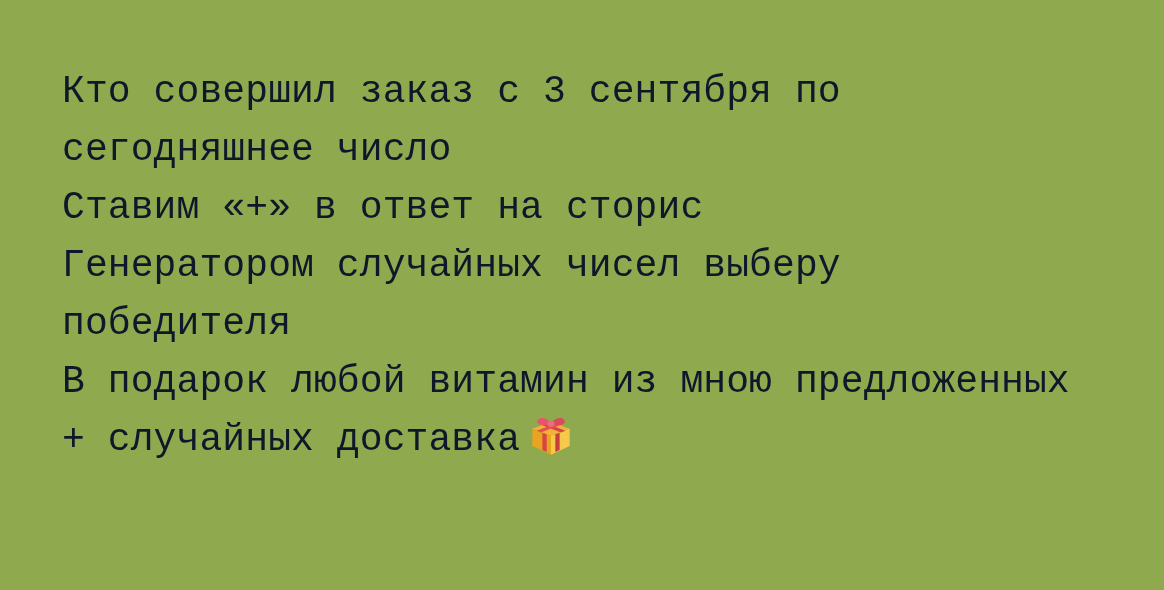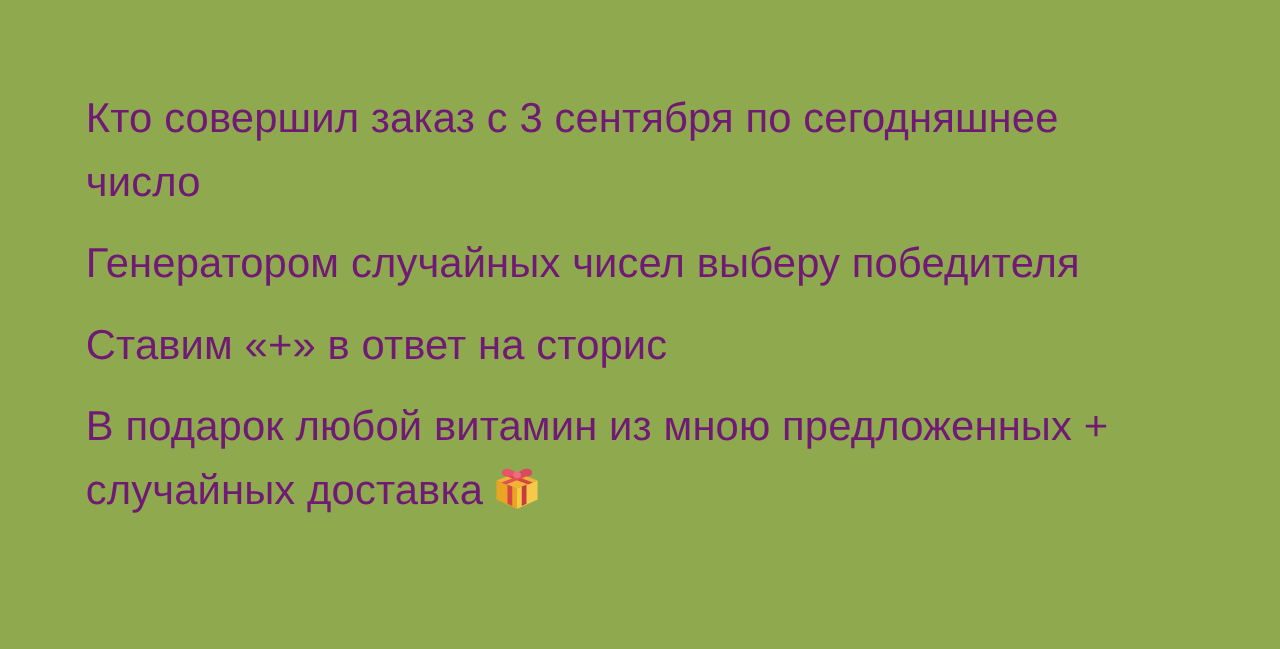--- a/index.html
+++ b/index.html
@@ -28,23 +28,24 @@
     color: #FFFFFF;
     font-size: 38px;
     line-height: 58px;
     font-weight: 400;
     letter-spacing: 0.1px;
     white-space: normal;
     word-wrap: break-word;
   }
   .caption-line {
     display: block;
-    margin: 16px;
+    margin: 0;
     padding: 0;
-    color: #701a75;
+    color: #0f172a;
+    font-family: Liberation Mono, monospace;
   }
   .gift-emoji {
     display: inline-block;
     width: 46px;
     height: 46px;
     vertical-align: -9px;
     margin-left: 8px;
     position: relative;
   }
   .gift-emoji svg {
@@ -55,23 +56,23 @@
 </style>
 </head>
 <body>
 
 <div id="story-canvas" style="background: rgb(143, 169, 79);">
 
   <div id="caption-block" style="color: rgb(255, 255, 255);">
 
     <span class="caption-line">Кто совершил заказ с 3 сентября по сегодняшнее число</span>
 
+    <span class="caption-line">Ставим «+» в ответ на сторис</span>
+
     <span class="caption-line">Генератором случайных чисел выберу победителя</span>
-
-    <span class="caption-line">Ставим «+» в ответ на сторис</span>
 
     <span class="caption-line"><span>В подарок любой витамин из мною предложенных + случайных доставка</span><span class="gift-emoji"><svg viewBox="0 0 64 64" xmlns="http://www.w3.org/2000/svg" aria-hidden="true">
 
           <polygon points="6,22 32,12 58,22 32,32" fill="#F2B234"></polygon>
 
           <polygon points="6,22 32,32 32,58 6,46" fill="#E8A422"></polygon>
 
           <polygon points="58,22 32,32 32,58 58,46" fill="#F7C94B"></polygon>
 
           <polygon points="20,27.4 26,29.7 26,54.2 20,51.4" fill="#D64545"></polygon>

